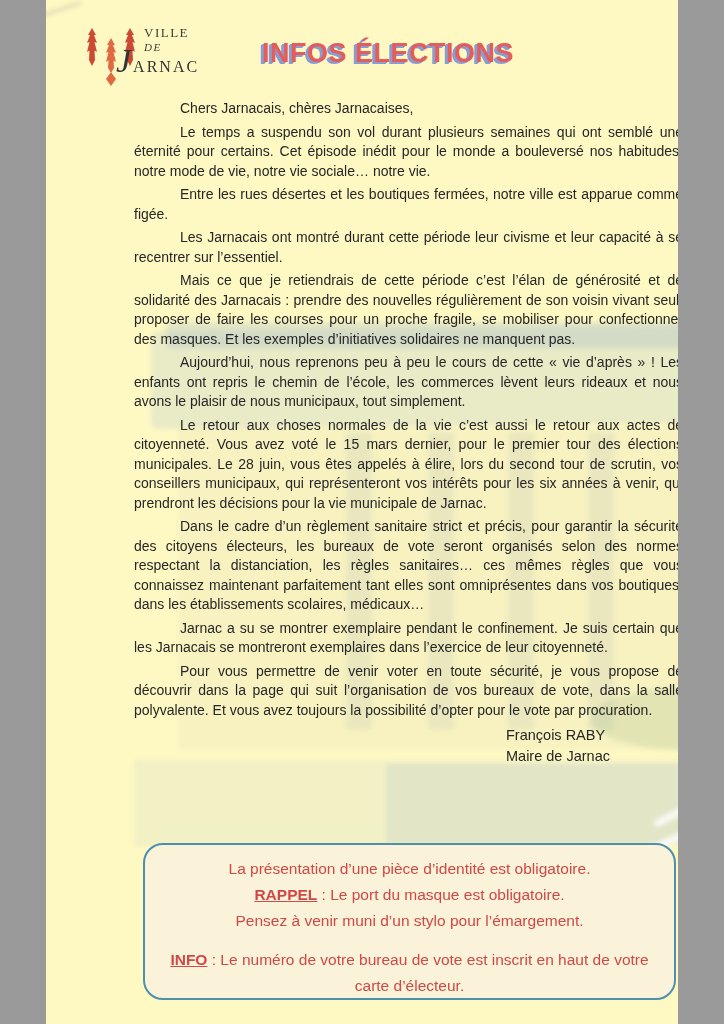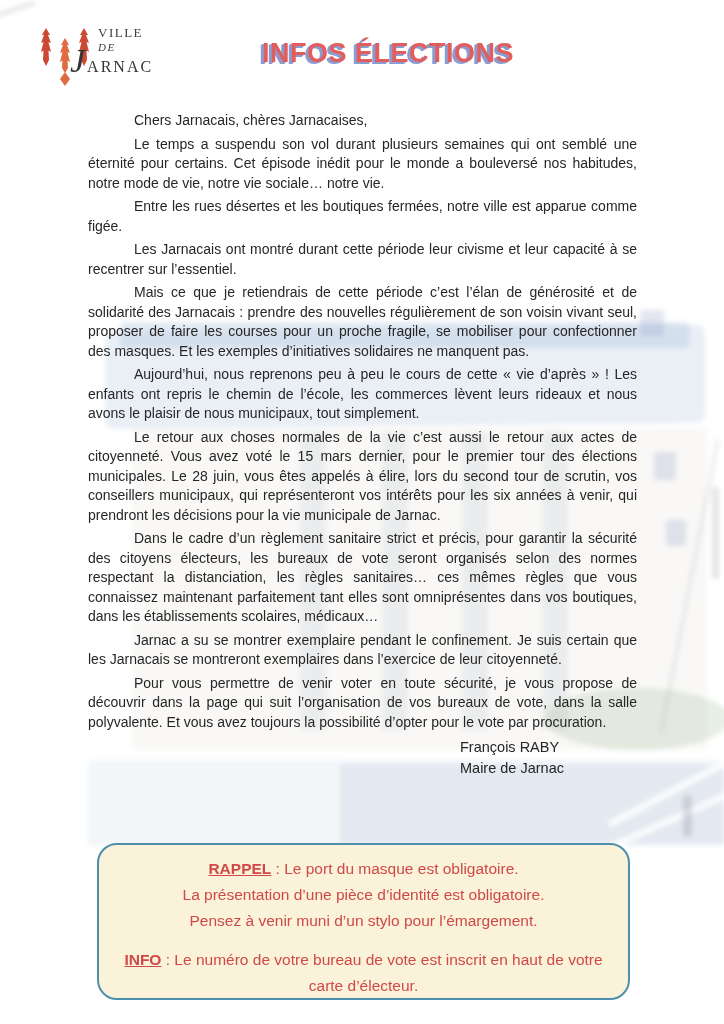--- a/index.html
+++ b/index.html
@@ -8,23 +8,23 @@
     --notice_red:#d04848;
     --notice_bg:#faf3d9;
     --notice_border:#4e8fad;
     --crest_red:#cc4934;
     --crest_orange:#e06b43;
     --body_text:#262626;
   }
   html,body{margin:0;padding:0;background:#9a9a9a;}
   .page{
     position:relative;
-    width:724px;height:1024px;
+    width:632px;height:1024px;
     margin:0 auto;
-    background:#ffffff;
+    background:#fef9c3;
     overflow:hidden;
     font-family:"Liberation Sans", sans-serif;
     color:var(--body_text);
   }
   
   .watermark{position:absolute;inset:0;pointer-events:none;filter:blur(2.5px);}
   .wm{position:absolute;}
   .wm-roof{left:105px;top:328px;width:600px;height:98px;background:rgba(148,175,208,0.20);border-radius:8px;transform:skewY(-0.6deg);}
   .wm-roof-ridge{left:120px;top:322px;width:570px;height:26px;background:rgba(128,160,200,0.22);border-radius:6px;}
   .wm-wall{left:132px;top:428px;width:575px;height:322px;background:rgba(206,200,184,0.12);}
@@ -53,21 +53,21 @@
   .logo-name{position:absolute;left:32px;top:20px;display:block;
     font-family:Liberation Serif, serif;color:#343434;
     font-size:16px;letter-spacing:2px;text-transform:uppercase;}
   .logo-name::first-letter{font-size:34px;font-style:italic;font-weight:400;}
   .title{position:absolute;left:0;top:38px;width:100%;margin:0;box-sizing:border-box;
     padding-left:52px;text-align:center;
     font-size:27px;font-weight:bold;letter-spacing:0.5px;
     color:var(--title_red);
     text-shadow:-2px 1px 0 var(--title_shadow_blue), -3px 2px 0 var(--title_shadow_blue);}
   
-  .letter{position:absolute;left:88px;top:99px;width:549px;margin-top:12px;}
+  .letter{position:absolute;left:88px;top:99px;width:549px;}
   .letter p{
     margin:0 0 4px 0;
     font-size:14px;line-height:19.5px;
     text-align:justify;text-indent:46px;
   }
   .signature{margin-top:5px;margin-left:372px;font-size:14.5px;line-height:21px;}
   
   .notice{position:absolute;left:97px;top:843px;width:533px;height:157px;
     box-sizing:border-box;
     background:var(--notice_bg);
@@ -139,20 +139,20 @@
     <p>Dans le cadre d’un règlement sanitaire strict et précis, pour garantir la sécurité des citoyens électeurs, les bureaux de vote seront organisés selon des normes respectant la distanciation, les règles sanitaires… ces mêmes règles que vous connaissez maintenant parfaitement tant elles sont omniprésentes dans vos boutiques, dans les établissements scolaires, médicaux…</p>
     <p>Jarnac a su se montrer exemplaire pendant le confinement. Je suis certain que les Jarnacais se montreront exemplaires dans l’exercice de leur citoyenneté.</p>
     <p>Pour vous permettre de venir voter en toute sécurité, je vous propose de découvrir dans la page qui suit l’organisation de vos bureaux de vote, dans la salle polyvalente. Et vous avez toujours la possibilité d’opter pour le vote par procuration.</p>
     <div class="signature">
       <div>François RABY</div>
       <div>Maire de Jarnac</div>
     </div>
   </main>
 
   <aside class="notice">
+    <p>La présentation d’une pièce d’identité est obligatoire.</p>
     <p><span class="label">RAPPEL</span><span> : Le port du masque est obligatoire.</span></p>
-    <p>La présentation d’une pièce d’identité est obligatoire.</p>
     <p>Pensez à venir muni d’un stylo pour l’émargement.</p>
     <div class="spacer"></div>
     <p><span class="label">INFO</span><span> : Le numéro de votre bureau de vote est inscrit en haut de votre carte d’électeur.</span></p>
   </aside>
 
 </div>
 
 </body></html>

